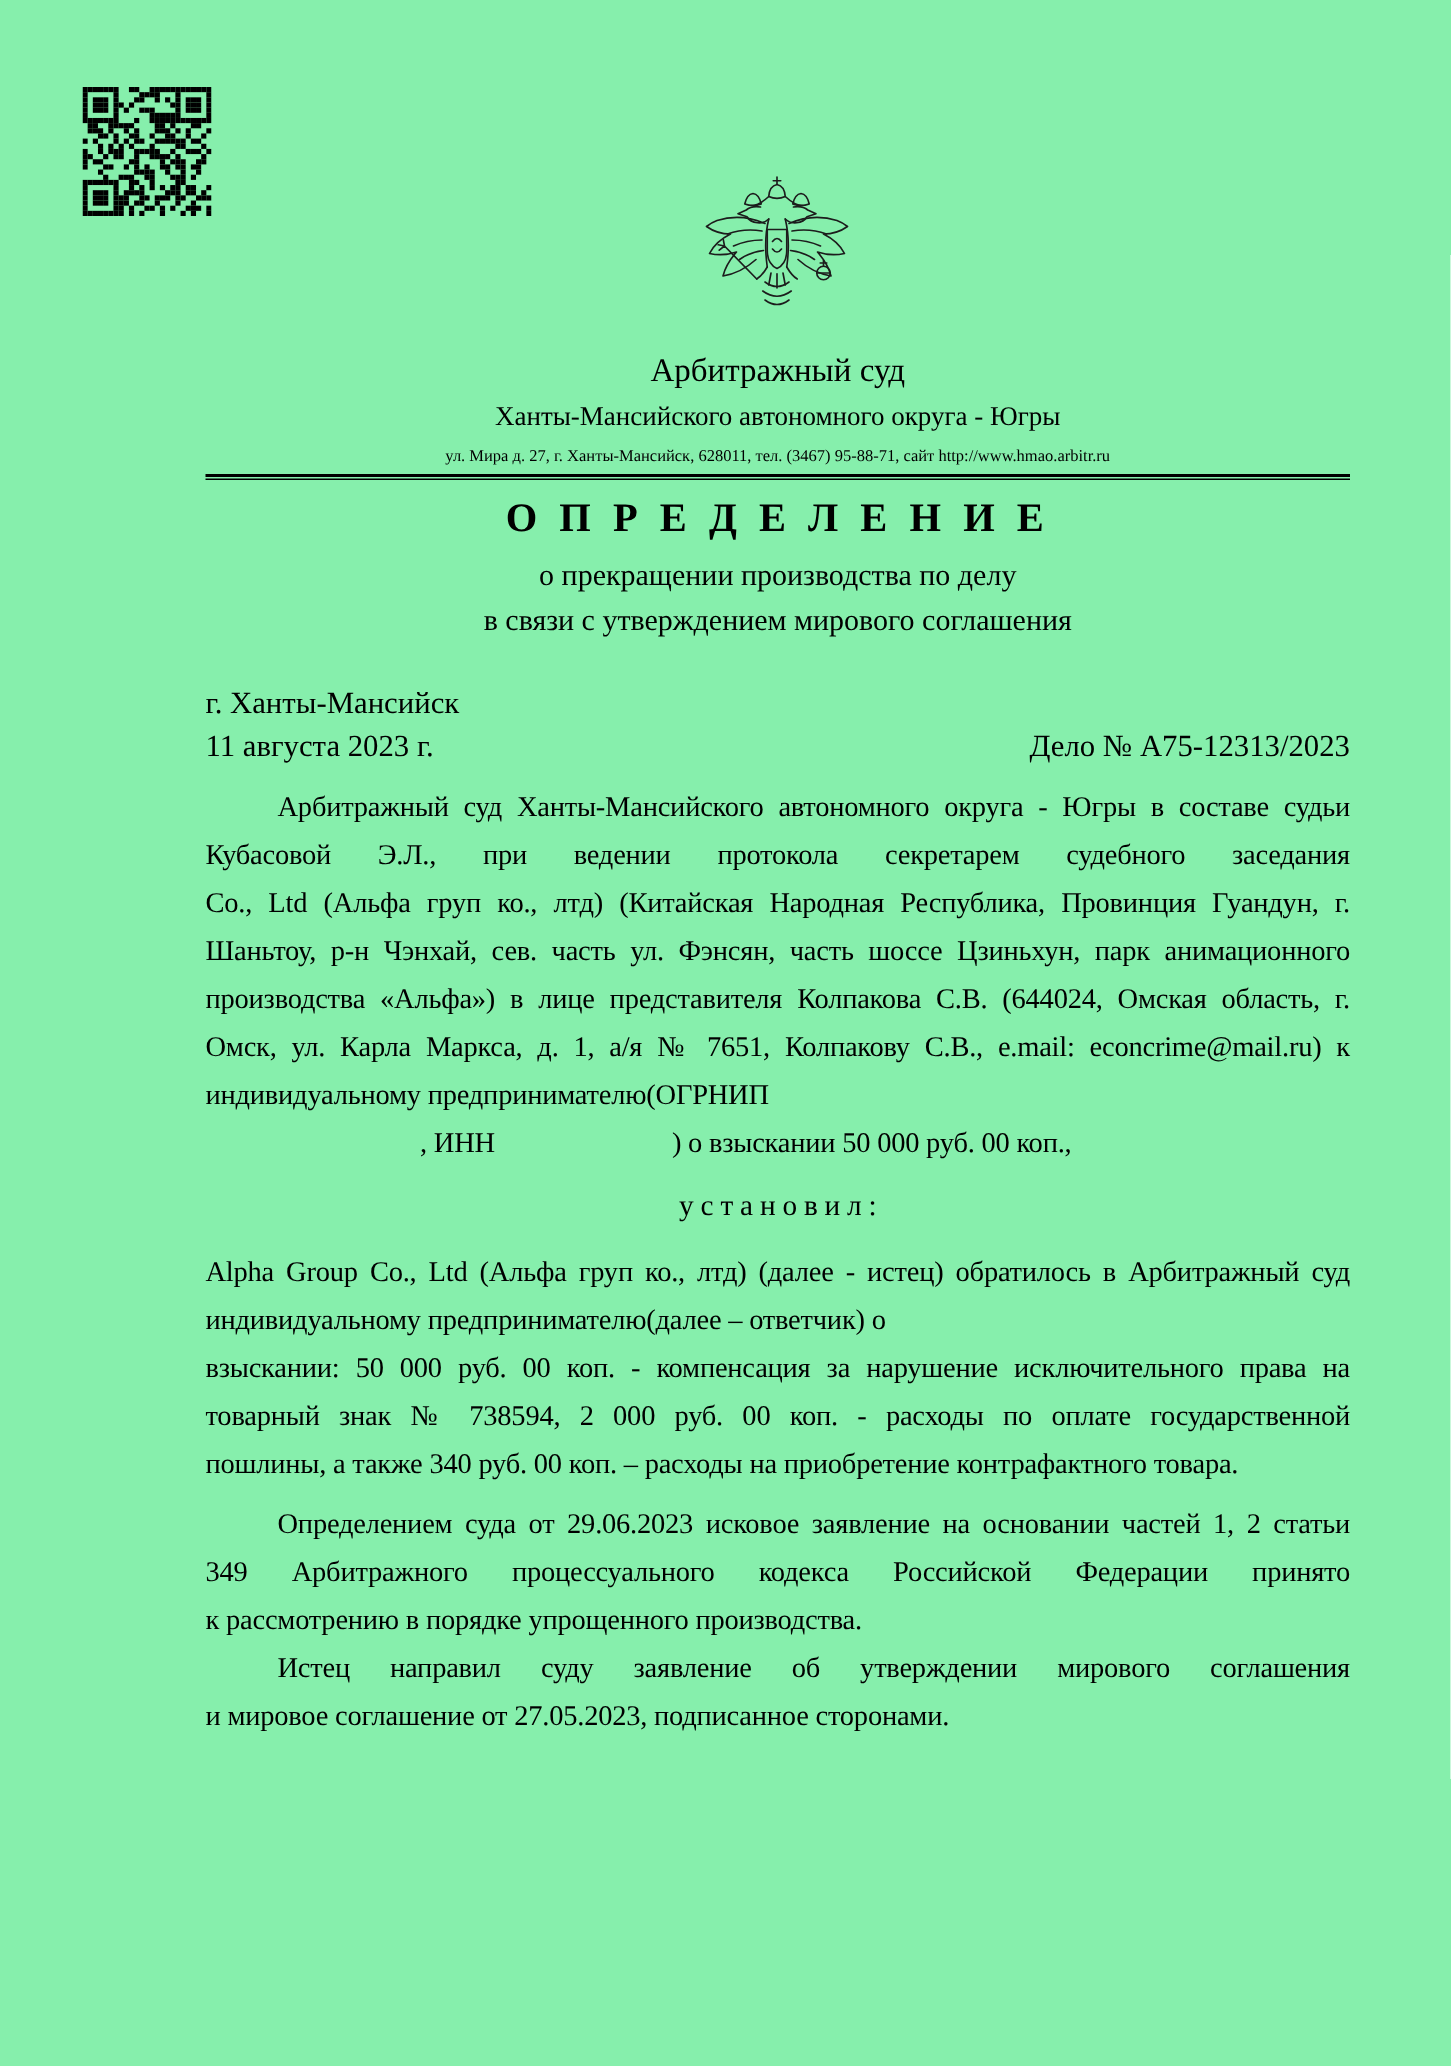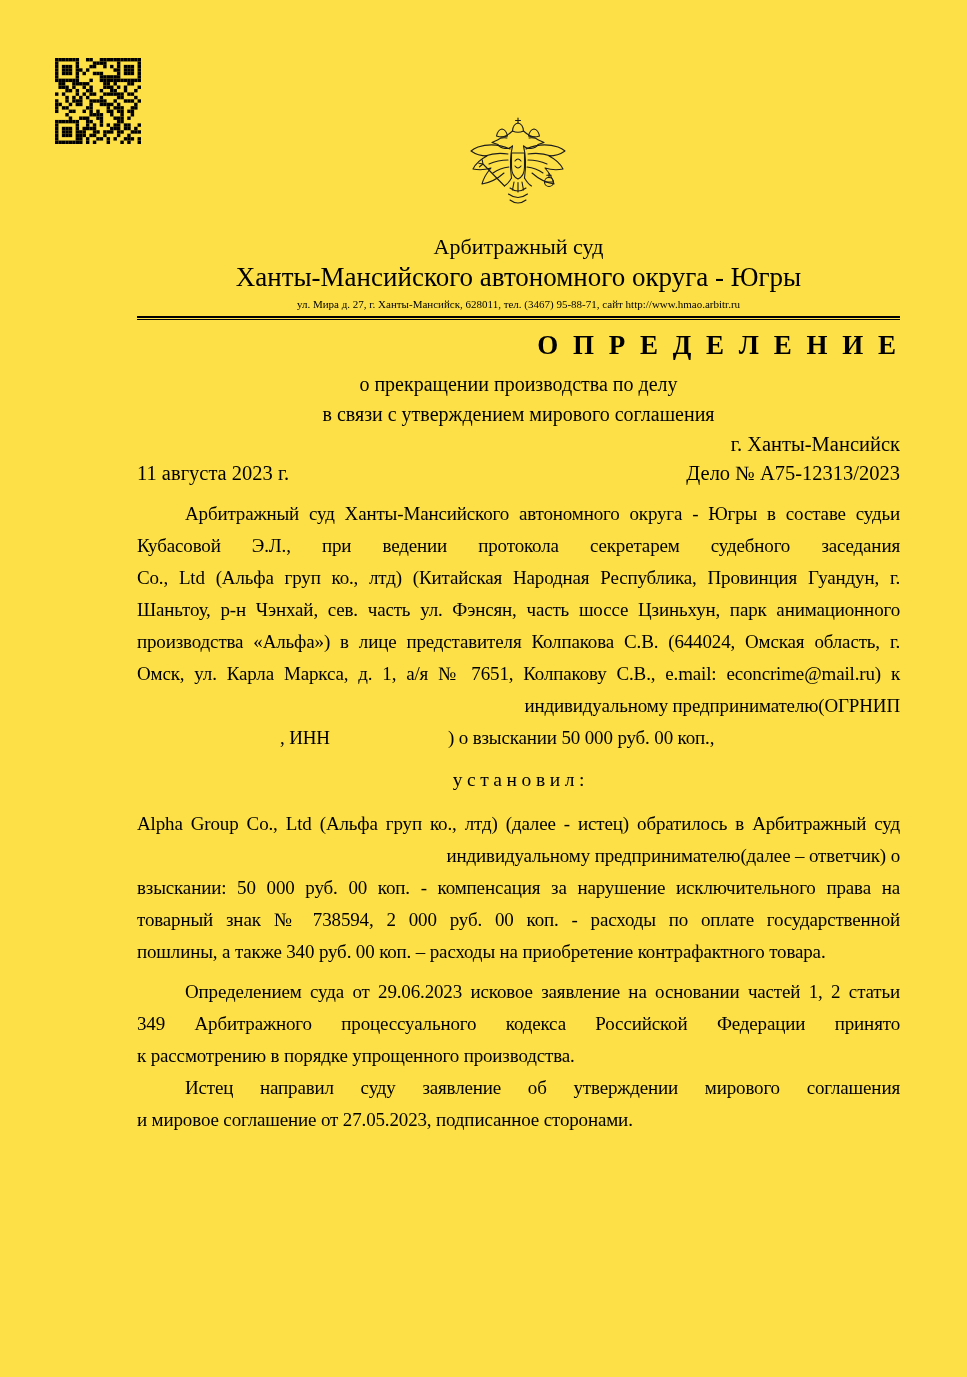--- a/index.html
+++ b/index.html
@@ -1,21 +1,21 @@
 <!DOCTYPE html>
 <html><head>
 <meta charset="utf-8">
 <style>
   html, body { margin: 0; padding: 0; background: #ffffff; }
   * { box-sizing: border-box; }
   .page {
     position: relative;
     width: 967px;
     height: 1377px;
-    background: #fde047;
+    background: #86efac;
     overflow: hidden;
     font-family: "Liberation Serif", "DejaVu Serif", serif;
     color: #000000;
   }
   .qr {
     position: absolute;
     left: 55px;
     top: 58px;
     width: 86px;
     height: 86px;
@@ -28,61 +28,62 @@
     height: 110px;
   }
   .content {
     position: absolute;
     left: 137px;
     top: 0;
     width: 763px;
   }
   .court-header { padding-top: 233px; text-align: center; }
   .court-line1 { font-size: 22px; line-height: 28px; }
-  .court-line2 { font-size: 27px; line-height: 32px; }
+  .court-line2 { font-size: 18px; line-height: 32px; }
   .court-address { font-size: 11px; line-height: 22px; }
   .double-rule {
     height: 4px;
     border-top: 2.2px solid #000;
     border-bottom: 1.6px solid #000;
     margin-top: 1px;
   }
   .doc-title {
     margin-top: 5px;
-    text-align: right;
+    text-align: center;
     font-size: 27px;
     font-weight: bold;
     letter-spacing: 4px;
     line-height: 40px;
   }
   .doc-subtitle {
     text-align: center;
     font-size: 20px;
     line-height: 30px;
   }
   .doc-subtitle.first { margin-top: 4px; }
   .city {
+    margin-top: 25px;
     font-size: 20.5px;
     line-height: 30px;
-    text-align: right;
+    text-align: left;
   }
   .date-row {
     display: flex;
     justify-content: space-between;
     font-size: 20.5px;
     line-height: 28px;
   }
   .body-block { margin-top: 11px; font-size: 19px; letter-spacing: -0.15px; }
   .paragraph { }
   .paragraph.p2 { margin-top: 10px; }
   .paragraph.p3 { margin-top: 8px; }
   .line { min-height: 32px; line-height: 32px; }
   .line.justify { text-align: justify; text-align-last: justify; }
   .line.left { text-align: right; text-align-last: left; }
-  .line.between { display: flex; justify-content: flex-end; margin-left: 40px; }
+  .line.between { display: flex; justify-content: flex-start; }
   .line.offset { display: flex; justify-content: flex-start; }
   .line.indent { padding-left: 48px; }
   .resolution-heading {
     margin-top: 8px;
     line-height: 36px;
     text-align: center;
     font-size: 19.5px;
   }
 </style>
 </head>

